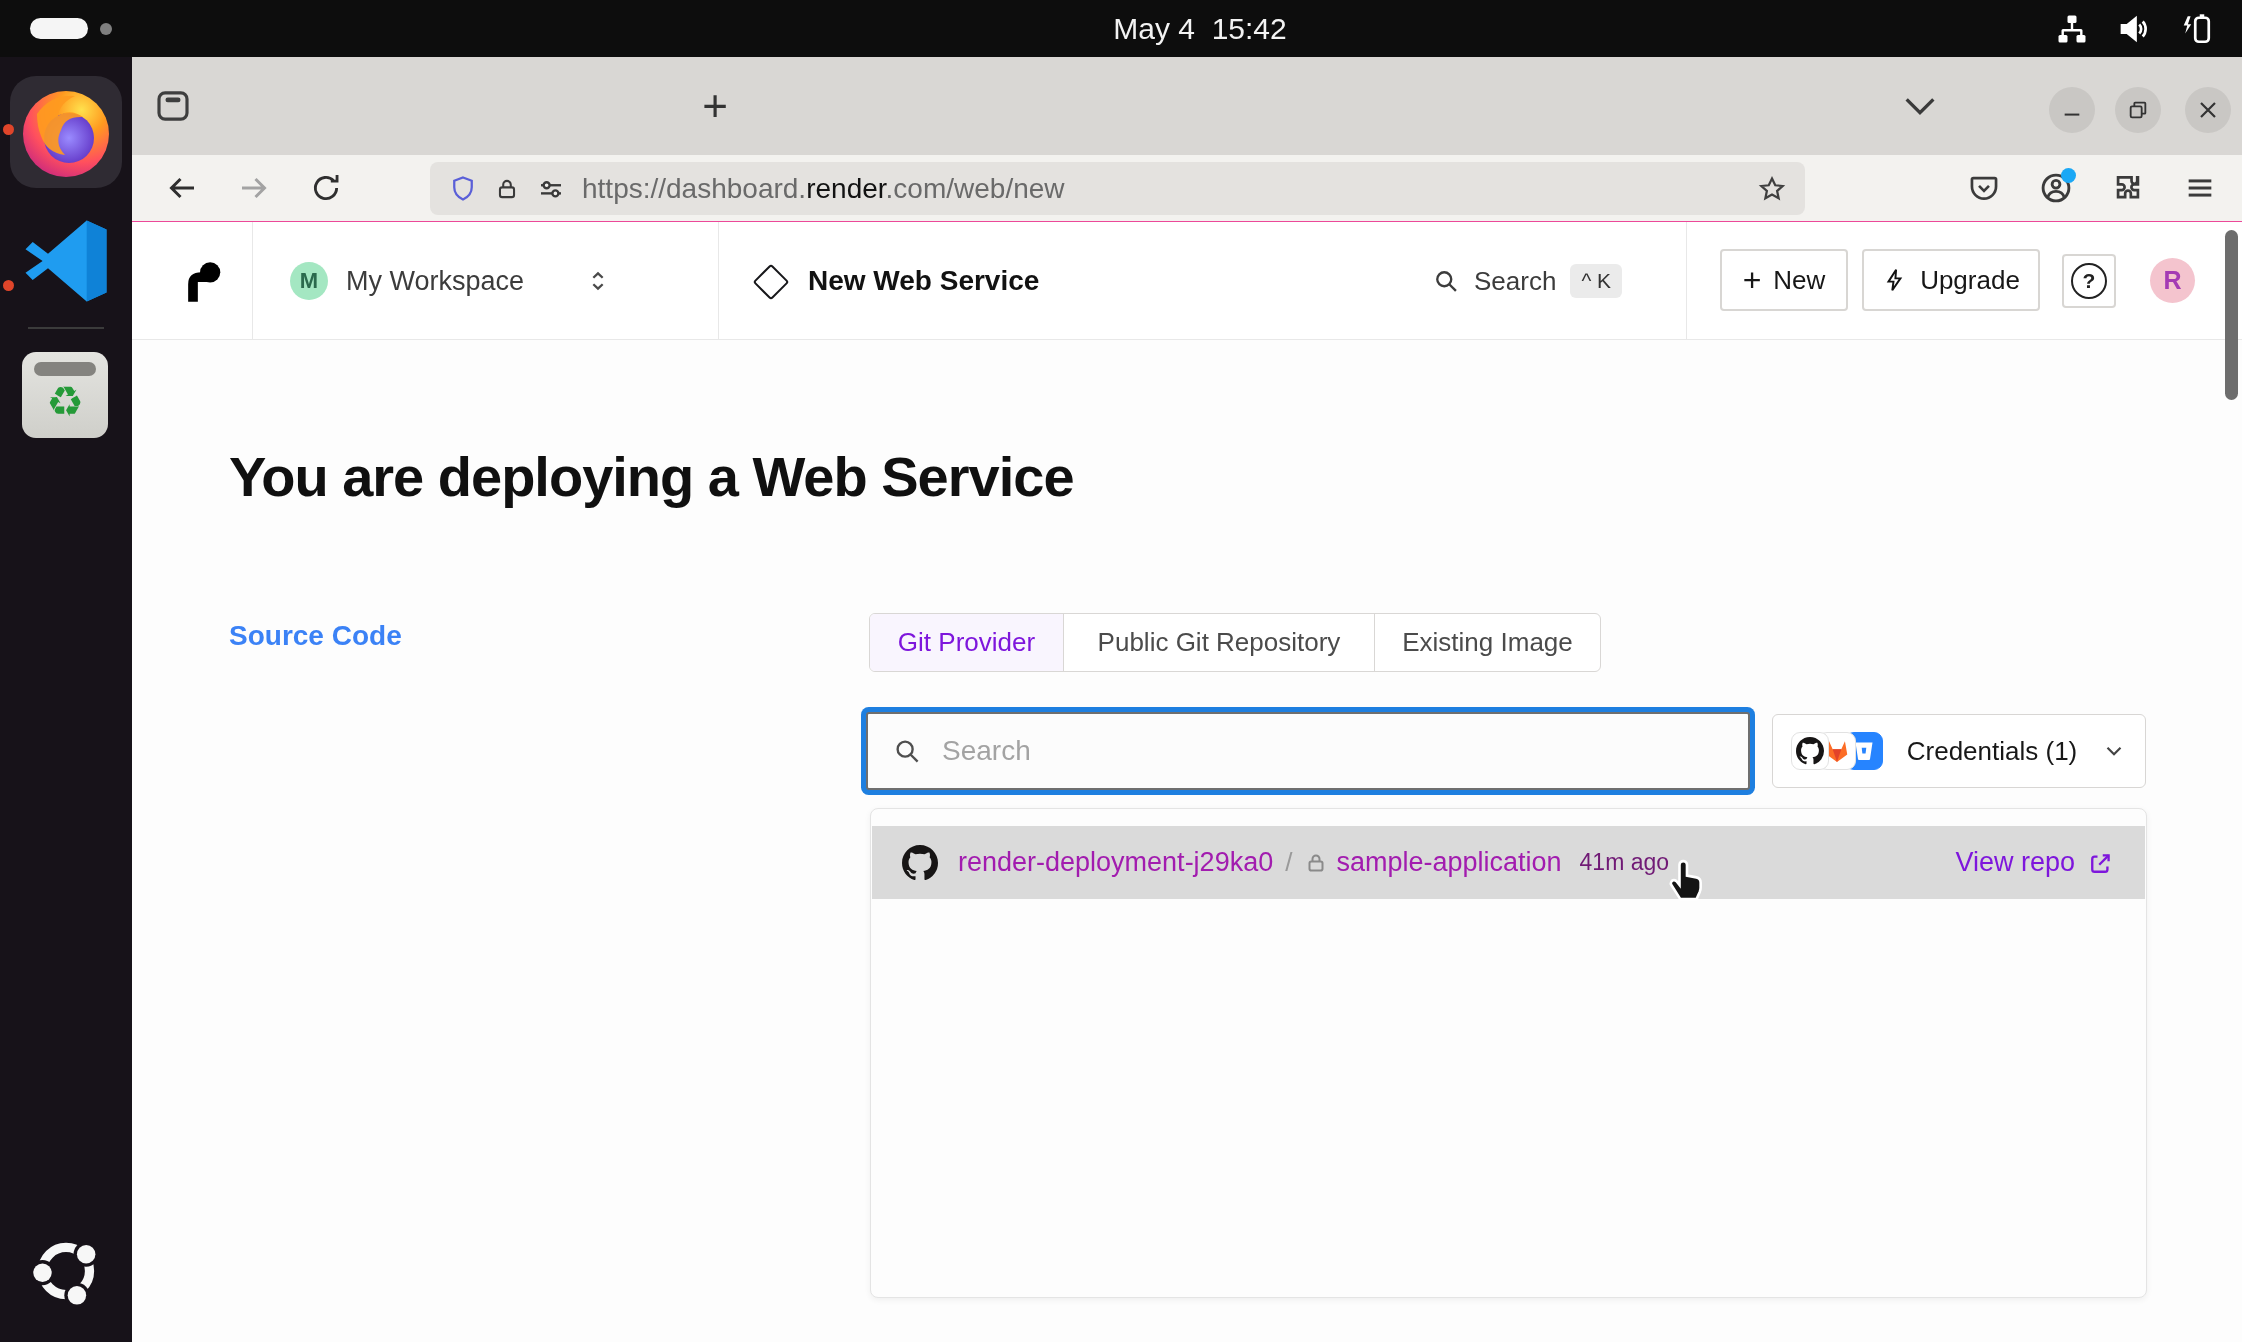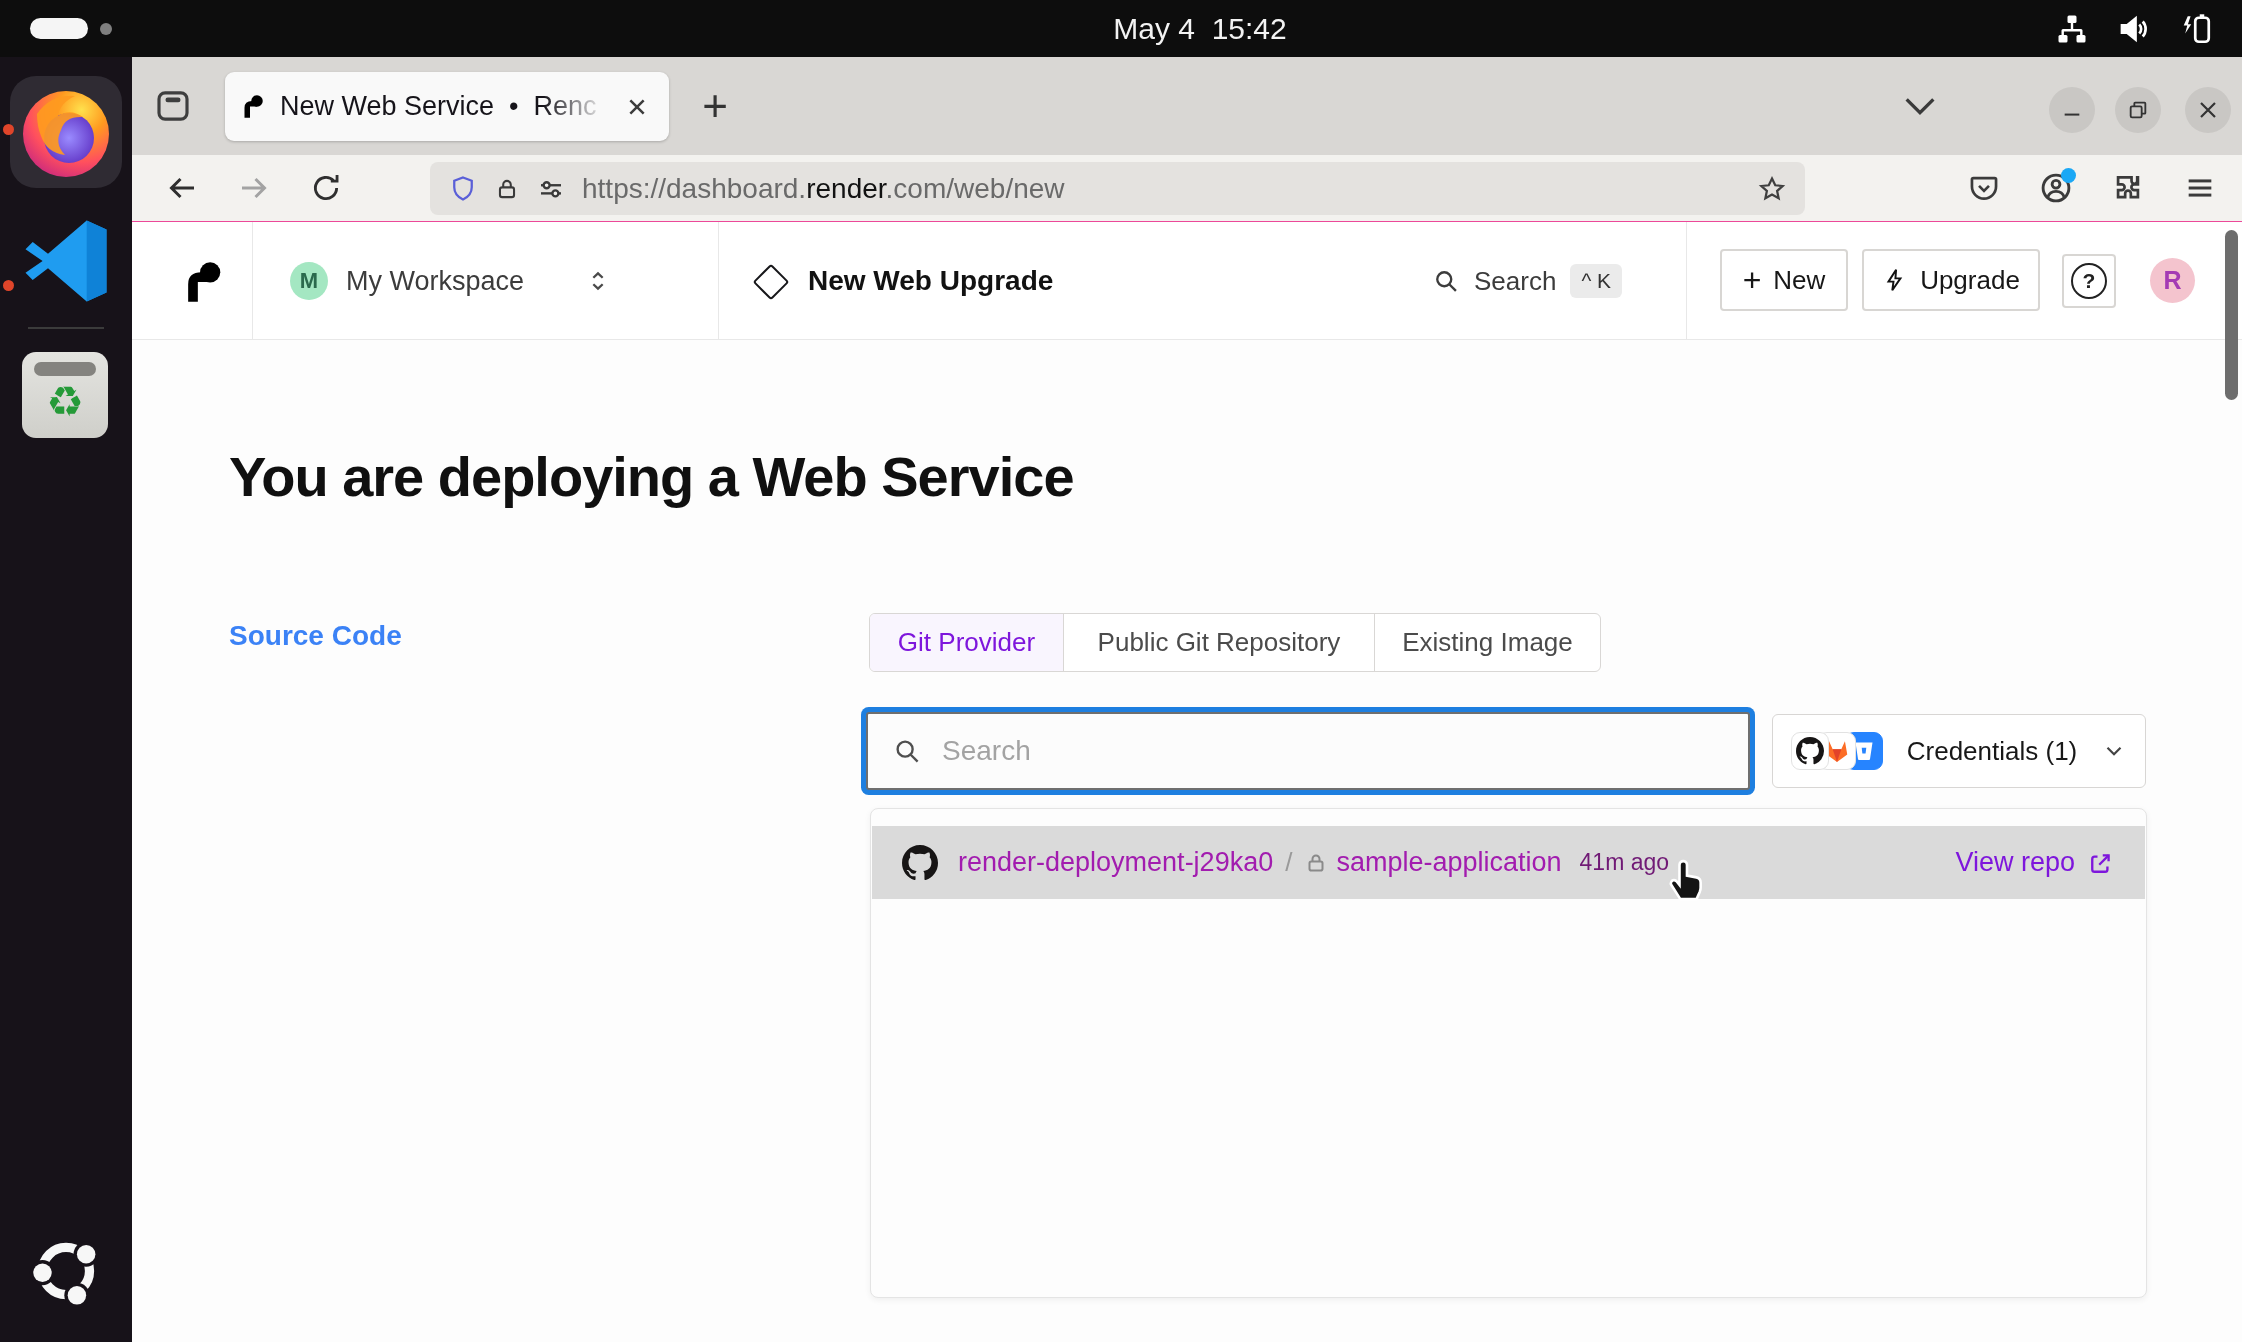--- a/index.html
+++ b/index.html
@@ -187,30 +187,20 @@
   </div>
 
   <div class="window">
 
     <div class="tabstrip">
       <svg class="fxview" viewBox="0 0 24 24" fill="none" stroke="currentColor" stroke-width="1.8">
         <rect x="4" y="4.5" width="16" height="15" rx="3.5"></rect>
         <line x1="9" y1="8.5" x2="15" y2="8.5" stroke-width="2.6" stroke-linecap="round"></line>
       </svg>
 
-      <div class="tab">
-        <svg width="25" height="27" viewBox="0 0 100 100">
-          <circle cx="64" cy="28" r="23" fill="#000"></circle>
-          <path d="M14 95 V55 Q14 28 44 28 H64 V50 H36 V95 Z" fill="#000"></path>
-        </svg>
-        <div class="tabtitle">New Web Service  •  Renc</div>
-        <svg class="tabclose" viewBox="0 0 24 24" fill="none" stroke="currentColor" stroke-width="1.9">
-          <path d="M7 7 17 17 M17 7 7 17"></path>
-        </svg>
-      </div>
 
       <div class="newtab">+</div>
 
       <svg class="alltabs" viewBox="0 0 24 16" fill="none" stroke="currentColor" stroke-width="2">
         <path d="M4 4 12 12 20 4"></path>
       </svg>
 
       <div class="winbtn" style="left:1917px">
         <svg width="22" height="22" viewBox="0 0 24 24" stroke="#333" stroke-width="2.2">
             <line x1="4" y1="17" x2="20" y2="17"></line>
@@ -306,21 +296,21 @@
 
         <div class="mavatar">M</div>
         <div class="wsname">My Workspace</div>
         <svg class="abs" style="left:452px;top:45px" width="28" height="28" viewBox="0 0 24 24" fill="none" stroke="#4a4a4a" stroke-width="2">
           <path d="M8 9.2 12 5.5 16 9.2"></path>
             <path d="M8 14.8 12 18.5 16 14.8"></path>
         </svg>
         <div class="vdiv" style="left:586px"></div>
 
         <div class="abs" style="left:626px;top:47px;width:22px;height:22px;border:2.5px solid #17171a;border-radius:3px;transform:rotate(45deg);"></div>
-        <div class="pagetitle">New Web Upgrade</div>
+        <div class="pagetitle">New Web Service</div>
 
         <div class="hsearch">
           <svg width="28" height="28" viewBox="0 0 24 24" fill="none" stroke="#3c3c3c" stroke-width="2">
             <circle cx="10.5" cy="10.5" r="6"></circle>
               <line x1="15" y1="15" x2="20.5" y2="20.5"></line>
           </svg>
           <span class="lbl">Search</span>
           <span class="kbd">^ K</span>
         </div>
         <div class="vdiv" style="left:1554px"></div>

